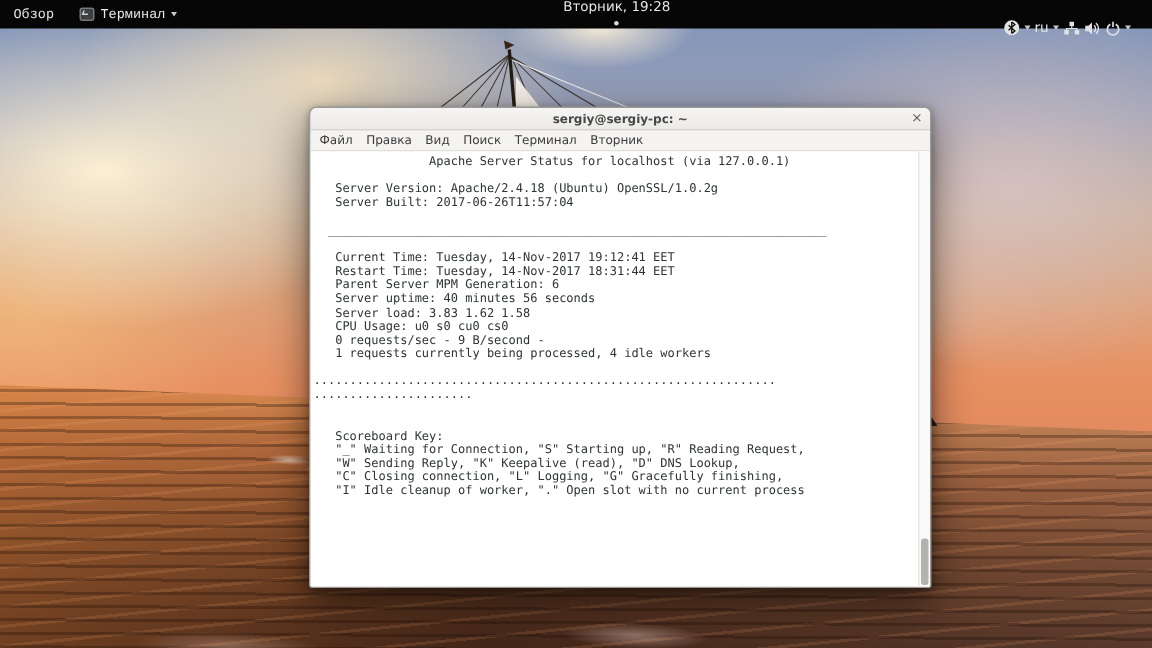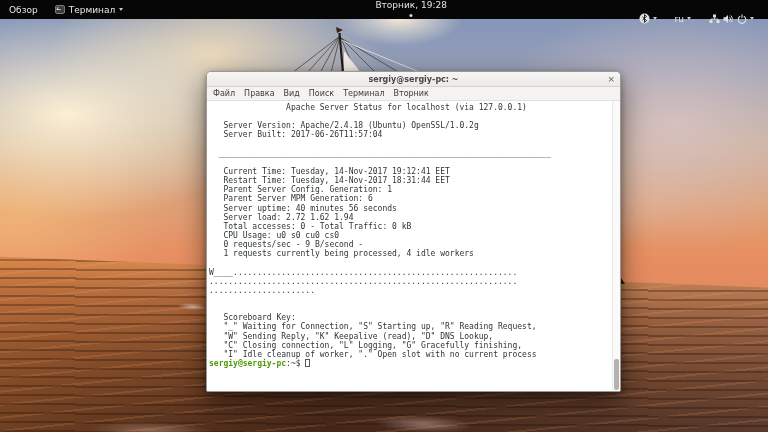--- a/index.html
+++ b/index.html
@@ -31,30 +31,30 @@
       linear-gradient(90deg, rgba(255,145,60,0.28) 0%, rgba(0,0,0,0) 40%, rgba(120,95,90,0.30) 100%),
       linear-gradient(180deg, #cd8450 0%, #a2613a 16%, #6f4126 42%, #46281a 70%, #2a1810 100%);
   }
   .boat { position:absolute; left:615px; top:278px; width:10px; height:6px;
     background:#2b1c16; clip-path:polygon(0 100%, 15% 20%, 40% 45%, 60% 0, 100% 100%); }
   .mast-svg { position:absolute; left:280px; top:19px; }
 
   
   .top-bar { position:absolute; left:0; top:0; width:768px; height:19px; background:#060606;
     color:#e6e6e6; font-size:9px; display:flex; align-items:center; z-index:50; }
-  .tb-left { display:flex; align-items:flex-end; height:100%; }
+  .tb-left { display:flex; align-items:flex-end; height:100%;font-family:Liberation Mono, monospace; }
   .tb-activities { padding:0 9px; height:100%; display:flex; align-items:center; cursor:default; }
   .tb-app { display:flex; align-items:center; gap:4px; padding:0 8px; height:100%; }
   .term-ico { width:10px; height:9px; background:#3d3f41; border:1px solid #77797c; border-radius:2px; position:relative; }
   .term-ico::after { content:""; position:absolute; left:1px; top:1px; width:3px; height:2px; border-left:1px solid #cfd2d4; border-bottom:1px solid #cfd2d4; transform:skewX(-20deg); }
   .caret { width:0; height:0; border-left:2.5px solid transparent; border-right:2.5px solid transparent; border-top:3px solid #c9c9c9; display:inline-block; }
   .tb-clock { position:absolute; left:50%; top:0; height:19px; transform:translateX(-12%);
     display:flex; align-items:center; gap:4px;flex-direction:column; }
   .notif-dot { width:3px; height:3px; border-radius:50%; background:#d8d8d8; }
-  .tb-right { position:absolute; right:14px; top:0; height:37px; display:flex; align-items:center; gap:18px; }
+  .tb-right { position:absolute; right:14px; top:0; height:37px; display:flex; align-items:center; gap:3px; }
   .tb-group { display:flex; align-items:center; gap:3px; height:100%; }
   .tb-right svg { display:block; }
 
   
   .window { position:absolute; left:206px; top:71px; width:415px; height:321px;
     border-radius:5px 5px 2px 2px; box-shadow:0 10px 28px rgba(0,0,0,0.5), 0 2px 6px rgba(0,0,0,0.35);
     background:#ffffff; border:1px solid #9a9996; overflow:hidden; }
   .titlebar { height:15px; background:linear-gradient(#f6f5f3,#ebeae7); border-bottom:1px solid #d5d3cf;
     position:relative; display:flex; align-items:center; justify-content:center; }
   .title-text { font-size:8px; font-weight:bold; color:#474747; }
@@ -163,40 +163,36 @@
       <div class="term-output">
           <div class="trow"><span>                Apache Server Status for localhost (via 127.0.0.1)</span></div>
           <div class="trow"><span></span></div>
           <div class="trow"><span>   Server Version: Apache/2.4.18 (Ubuntu) OpenSSL/1.0.2g</span></div>
           <div class="trow"><span>   Server Built: 2017-06-26T11:57:04</span></div>
           <div class="trow"><span></span></div>
           <div class="trow"><span>  _____________________________________________________________________</span></div>
           <div class="trow"><span></span></div>
           <div class="trow"><span>   Current Time: Tuesday, 14-Nov-2017 19:12:41 EET</span></div>
           <div class="trow"><span>   Restart Time: Tuesday, 14-Nov-2017 18:31:44 EET</span></div>
-          <div class="trow"><span>   Parent Server Config. Generation: 1</span></div>
           <div class="trow"><span>   Parent Server MPM Generation: 6</span></div>
           <div class="trow"><span>   Server uptime: 40 minutes 56 seconds</span></div>
-          <div class="trow"><span>   Server load: 2.72 1.62 1.94</span></div>
-          <div class="trow"><span>   Total accesses: 0 - Total Traffic: 0 kB</span></div>
+          <div class="trow"><span>   Server load: 3.83 1.62 1.58</span></div>
           <div class="trow"><span>   CPU Usage: u0 s0 cu0 cs0</span></div>
           <div class="trow"><span>   0 requests/sec - 9 B/second -</span></div>
           <div class="trow"><span>   1 requests currently being processed, 4 idle workers</span></div>
           <div class="trow"><span></span></div>
-          <div class="trow"><span>W____...........................................................</span></div>
           <div class="trow"><span>................................................................</span></div>
           <div class="trow"><span>......................</span></div>
           <div class="trow"><span></span></div>
           <div class="trow"><span></span></div>
           <div class="trow"><span>   Scoreboard Key:</span></div>
           <div class="trow"><span>   "_" Waiting for Connection, "S" Starting up, "R" Reading Request,</span></div>
           <div class="trow"><span>   "W" Sending Reply, "K" Keepalive (read), "D" DNS Lookup,</span></div>
           <div class="trow"><span>   "C" Closing connection, "L" Logging, "G" Gracefully finishing,</span></div>
           <div class="trow"><span>   "I" Idle cleanup of worker, "." Open slot with no current process</span></div>
-          <div class="trow"><span class="green">sergiy@sergiy-pc</span><span>:~$ </span><span class="cursor"></span></div>
         </div>
       <div class="scrollbar">
         <div class="scroll-thumb"></div>
       </div>
     </div>
   </div>
 
 </div>
 
 </body></html>

